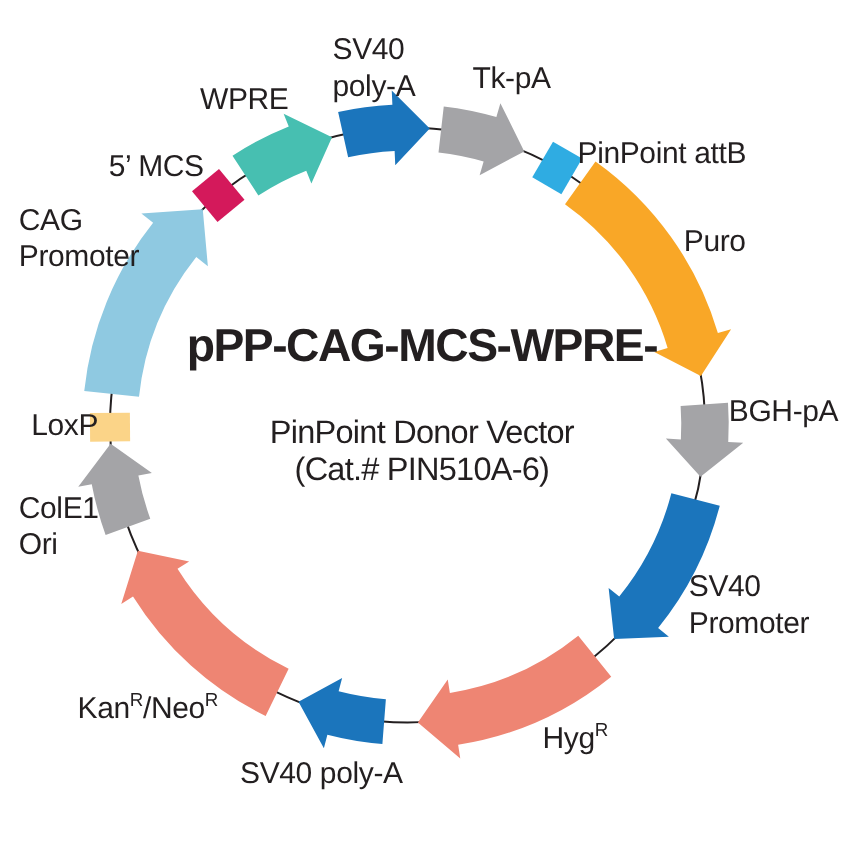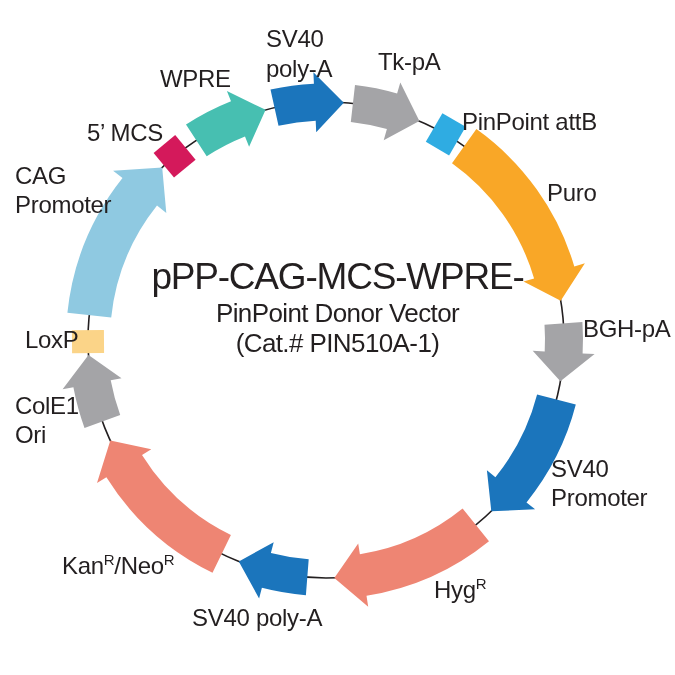--- a/index.html
+++ b/index.html
@@ -2,22 +2,22 @@
 <html><head>
 <meta charset="utf-8">
 <style>
   html,body{margin:0;padding:0;background:#fff}
   .stage{position:relative;width:675px;height:675px;background:#ffffff;overflow:hidden;
          font-family:"Liberation Sans",sans-serif}
   .stage svg{position:absolute;left:0;top:0}
   .seg-label{font-family:"Liberation Sans",sans-serif;font-size:24px;fill:#231F20;letter-spacing:-0.3px}
   .sup{font-size:15px}
   .center-text{position:absolute;left:0;right:0;top:257px;text-align:center;color:#231F20}
-  .title-line{font-weight:normal;font-size:37px;line-height:39px;letter-spacing:-1.2px}
-  .subtitle-block{margin-top:2px}
+  .title-line{font-weight:bold;font-size:37px;line-height:39px;letter-spacing:-1.2px}
+  .subtitle-block{margin-top:34px}
   .subtitle-line{font-size:26px;line-height:30px;letter-spacing:-0.6px}
 </style>
 </head>
 <body>
 
 <div class="stage">
   <svg id="diagram" width="675" height="675" viewBox="0 0 675 675">
       <circle cx="326" cy="340" r="238" fill="none" stroke="#231F20" stroke-width="1.6"></circle>
       <path d="M67.4 312.8 A260 260 0 0 1 122.5 178.1 L113.1 170.7 L162.2 167.4 L166.3 213.0 L157.0 205.5 A216 216 0 0 0 111.2 317.4 Z" fill="#8FC9E1"></path>
       <text x="15" y="184" text-anchor="start" class="seg-label" fill="#231F20"><tspan x="15">CAG</tspan><tspan x="15" dy="29">Promoter</tspan></text>
@@ -46,16 +46,16 @@
       <path d="M84.5 427.9 A257 257 0 0 1 73.4 387.3 L62.6 389.3 L88.5 354.9 L121.5 378.3 L110.7 380.3 A219 219 0 0 0 120.2 414.9 Z" fill="#A4A4A7"></path>
       <text x="15" y="414" text-anchor="start" class="seg-label" fill="#231F20"><tspan x="15">ColE1</tspan><tspan x="15" dy="29">Ori</tspan></text>
       <polygon points="71.9,330.3 103.9,330.1 104.1,353.0 72.1,353.3" fill="#FBD488"></polygon>
       <text x="25" y="348" text-anchor="start" class="seg-label" fill="#231F20"><tspan x="25">LoxP</tspan></text>
     </svg>
 
   <div class="center-text">
     <div class="title-line">pPP-CAG-MCS-WPRE-</div>
     <div class="subtitle-block">
       <div class="subtitle-line">PinPoint Donor Vector</div>
-      <div class="subtitle-line">(Cat.# PIN510A-1)</div>
+      <div class="subtitle-line">(Cat.# PIN510A-6)</div>
     </div>
   </div>
 </div>
 
 </body></html>

